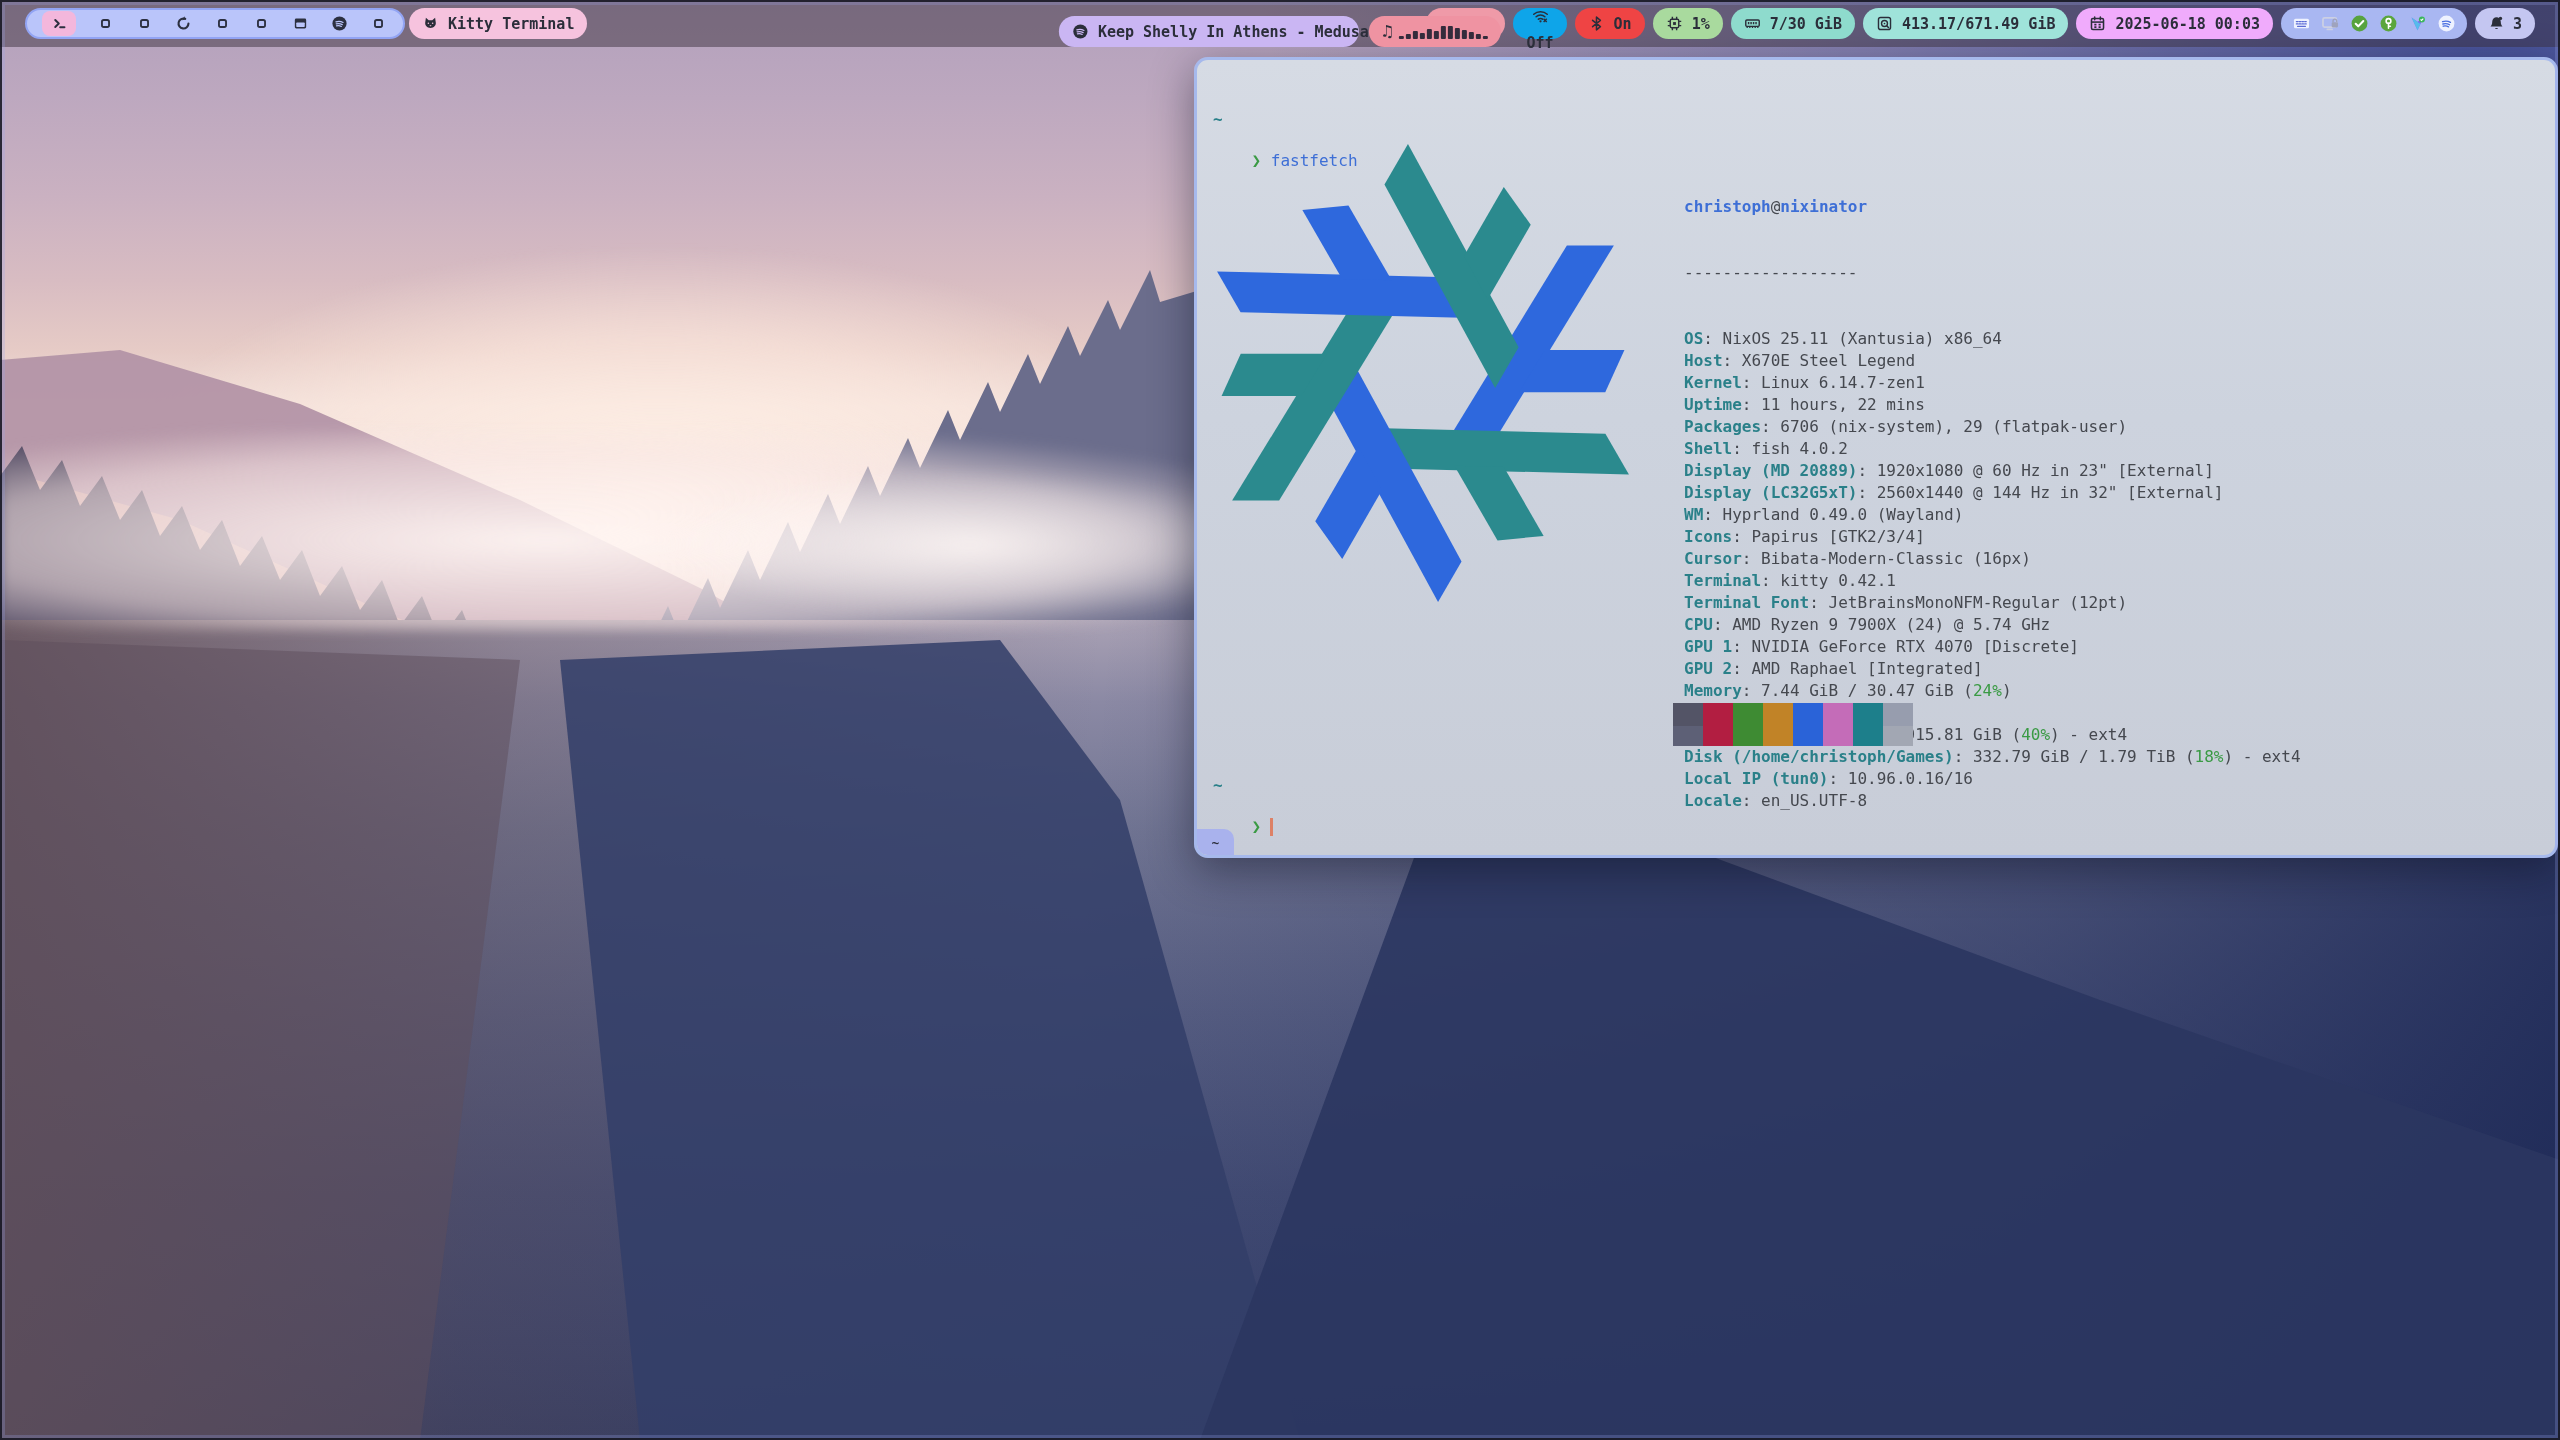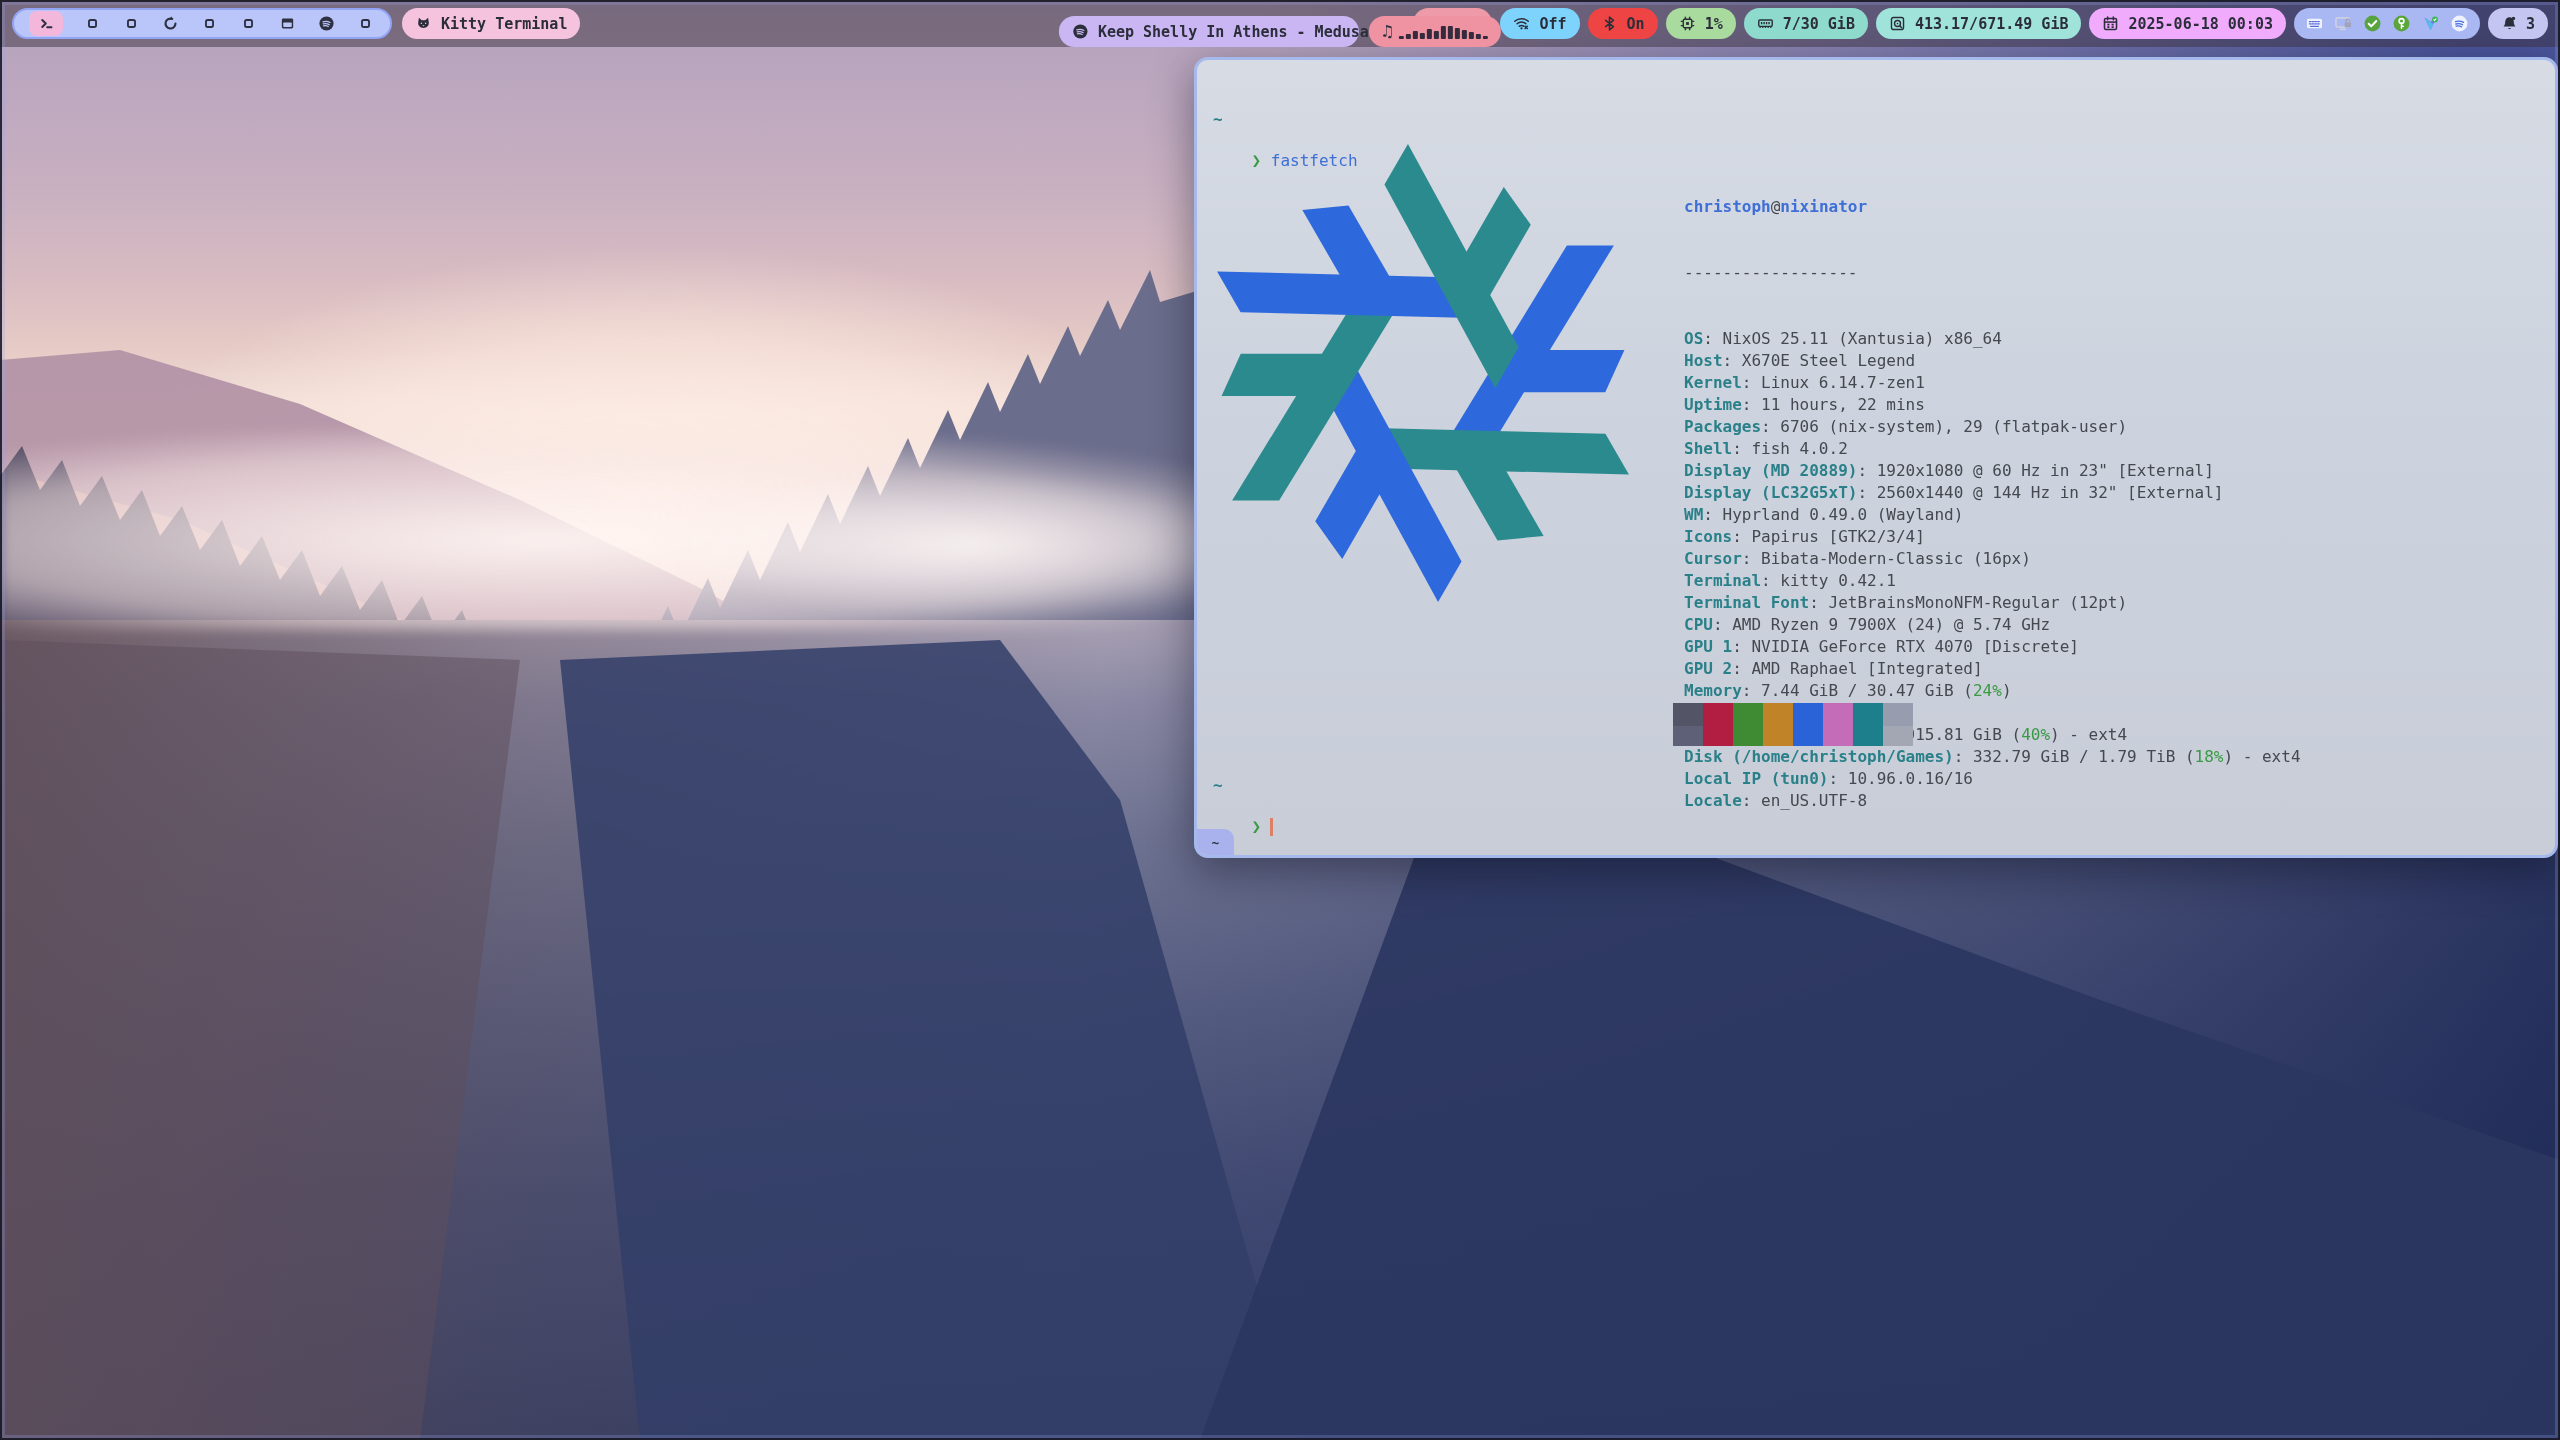--- a/index.html
+++ b/index.html
@@ -27,21 +27,21 @@
     background:radial-gradient(ellipse at 42% 55%,rgba(255,246,243,.95),rgba(248,230,228,.55) 55%,rgba(248,230,228,0) 78%);
     filter:blur(6px);}
   .mist2{position:absolute;left:660px;top:470px;width:620px;height:150px;
     background:radial-gradient(ellipse,rgba(255,248,246,.85),rgba(255,248,246,0) 70%);
     filter:blur(8px);}
   .frame{position:absolute;inset:0;border:2px solid rgba(24,26,38,.9);
     box-shadow:inset 0 0 0 3px rgba(150,164,236,.25);pointer-events:none;z-index:60;}
 
   
   .bar{position:absolute;left:0;top:0;right:0;height:47px;z-index:30;
-    display:flex;align-items:center;padding:0 12px;box-sizing:border-box;gap:10px;
+    display:flex;align-items:center;padding:0 25px;box-sizing:border-box;gap:4px;
     background:rgba(56,46,58,.48);font-weight:bold;font-size:15px;color:#2b2e3a;}
   .pill{height:31px;border-radius:16px;display:flex;align-items:center;gap:9px;
     padding:0 13px;box-sizing:border-box;white-space:nowrap;}
   .workspaces{background:#bac5fa;border:2px solid #92a4f4;gap:19px;padding:0 15px;}
   .ws{width:20px;height:20px;display:flex;align-items:center;justify-content:center;color:#2c3040;}
   .ws svg{width:17px;height:17px;}
   .ws.active{width:34px;height:25px;background:#f3b7dc;border-radius:8px;}
   .win-title{background:#f6c3de;}
   .center-group{position:absolute;left:50%;top:16px;transform:translateX(-50%);
     display:flex;gap:10px;align-items:center;}
@@ -210,21 +210,21 @@
   <div class="right-group" id="modules">
       <div class="pill module" style="background: rgb(239, 154, 168);">
         <span class="micon">
           <svg viewBox="0 0 24 24">
             <path d="M3.5 9.5v5h3.6l5 4.2V5.3l-5 4.2z" fill="currentColor"></path>
             <path d="M15 9a4.4 4.4 0 0 1 0 6M17.6 7a7.6 7.6 0 0 1 0 10" stroke="currentColor" fill="none" stroke-linecap="round" stroke-linejoin="round" stroke-width="2"></path>
           </svg>
         </span>
         <span>85%</span>
       </div>
-      <div class="pill module" style="background: #7dd3fc;">
+      <div class="pill module" style="background: #0ea5e9; flex-direction: column;">
         <span class="micon">
           <svg viewBox="0 0 24 24">
             <path d="M2.5 8.8A14 14 0 0 1 12 5.2a14 14 0 0 1 9.5 3.6M5.8 12.4A9.4 9.4 0 0 1 12 10a9.4 9.4 0 0 1 6.2 2.4M9 15.8a4.8 4.8 0 0 1 3-1c1.1 0 2.2.35 3 1" stroke="currentColor" fill="none" stroke-linecap="round" stroke-linejoin="round" stroke-width="2.2"></path>
             <circle cx="12" cy="18.8" r="1.6" fill="currentColor"></circle>
             <path d="M16.4 15.2l4.4 4.4M20.8 15.2l-4.4 4.4" stroke="currentColor" stroke-width="2"></path>
           </svg>
         </span>
         <span>Off</span>
       </div>
       <div class="pill module" style="background: #ef4444;">

